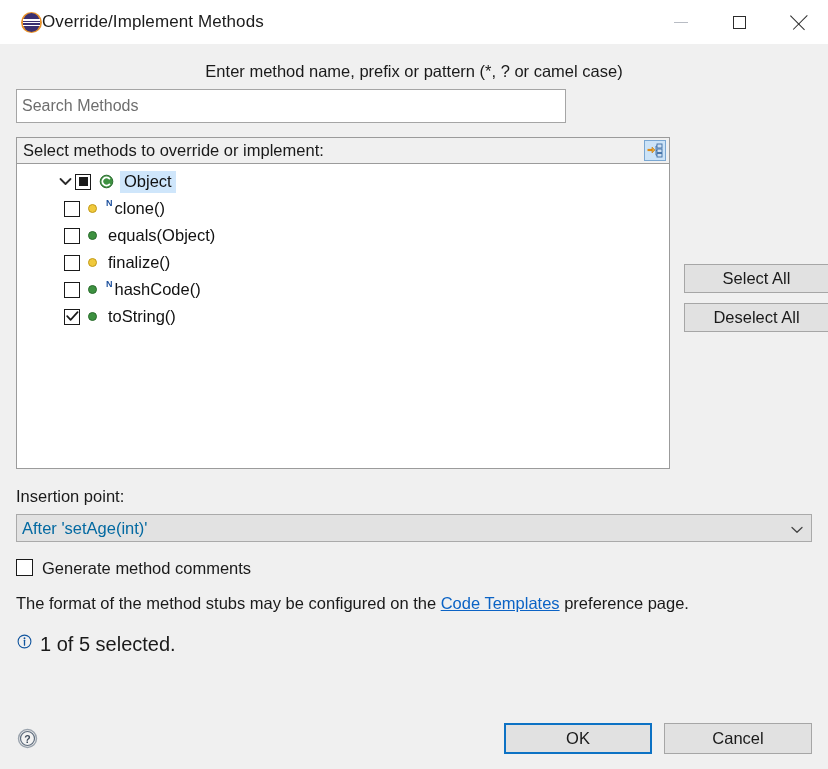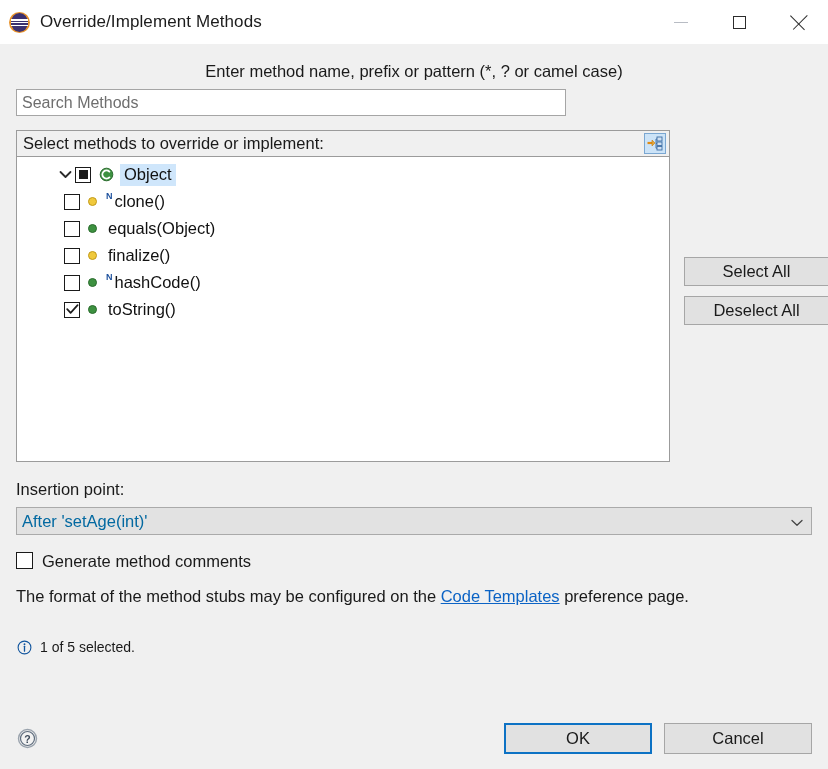--- a/index.html
+++ b/index.html
@@ -29,22 +29,21 @@
     height: 44px;
     background: #ffffff;
     display: flex;
     align-items: center;
     flex: 0 0 auto;
     position: relative;
   }
   .title-left {
     display: flex;
     align-items: center;
-    padding-left: 9px;
-    gap: 10px;
+    padding-left: 21px;
   }
   .eclipse-icon {
     width: 21px;
     height: 21px;
     border-radius: 50%;
     background: #e8922a;
     position: relative;
     flex: 0 0 auto;
   }
   .eclipse-icon::before {
@@ -136,21 +135,21 @@
   }
   .search-input {
     width: 550px;
     height: 27px;
     box-sizing: border-box;
     border: 1px solid #a5a5a5;
     background: #ffffff;
     font-family: "Liberation Sans", sans-serif;
     font-size: 16px;
     color: #6e6e6e;
-    padding: 9px 5px;
+    padding: 16px 5px;
     outline: none;
     display: block;
     margin-bottom: 14px;
   }
   .search-input::placeholder { color: #6e6e6e; opacity: 1; }
 
   
   .tree-region {
     display: flex;
     gap: 14px;
@@ -342,22 +341,22 @@
   .link {
     color: #0b63c5;
     text-decoration: underline;
     cursor: default;
   }
 
   
   .status {
     display: flex;
     gap: 8px;
-    margin-top: 32px;
-    font-size: 14px;
+    margin-top: 19px;
+    font-size: 20px;
     color: #1a1a1a;
   }
   .info-icon {
     width: 16px; height: 16px;
     flex: 0 0 auto;
     display: inline-flex;
     align-items: center;
     justify-content: center;
   }
 

